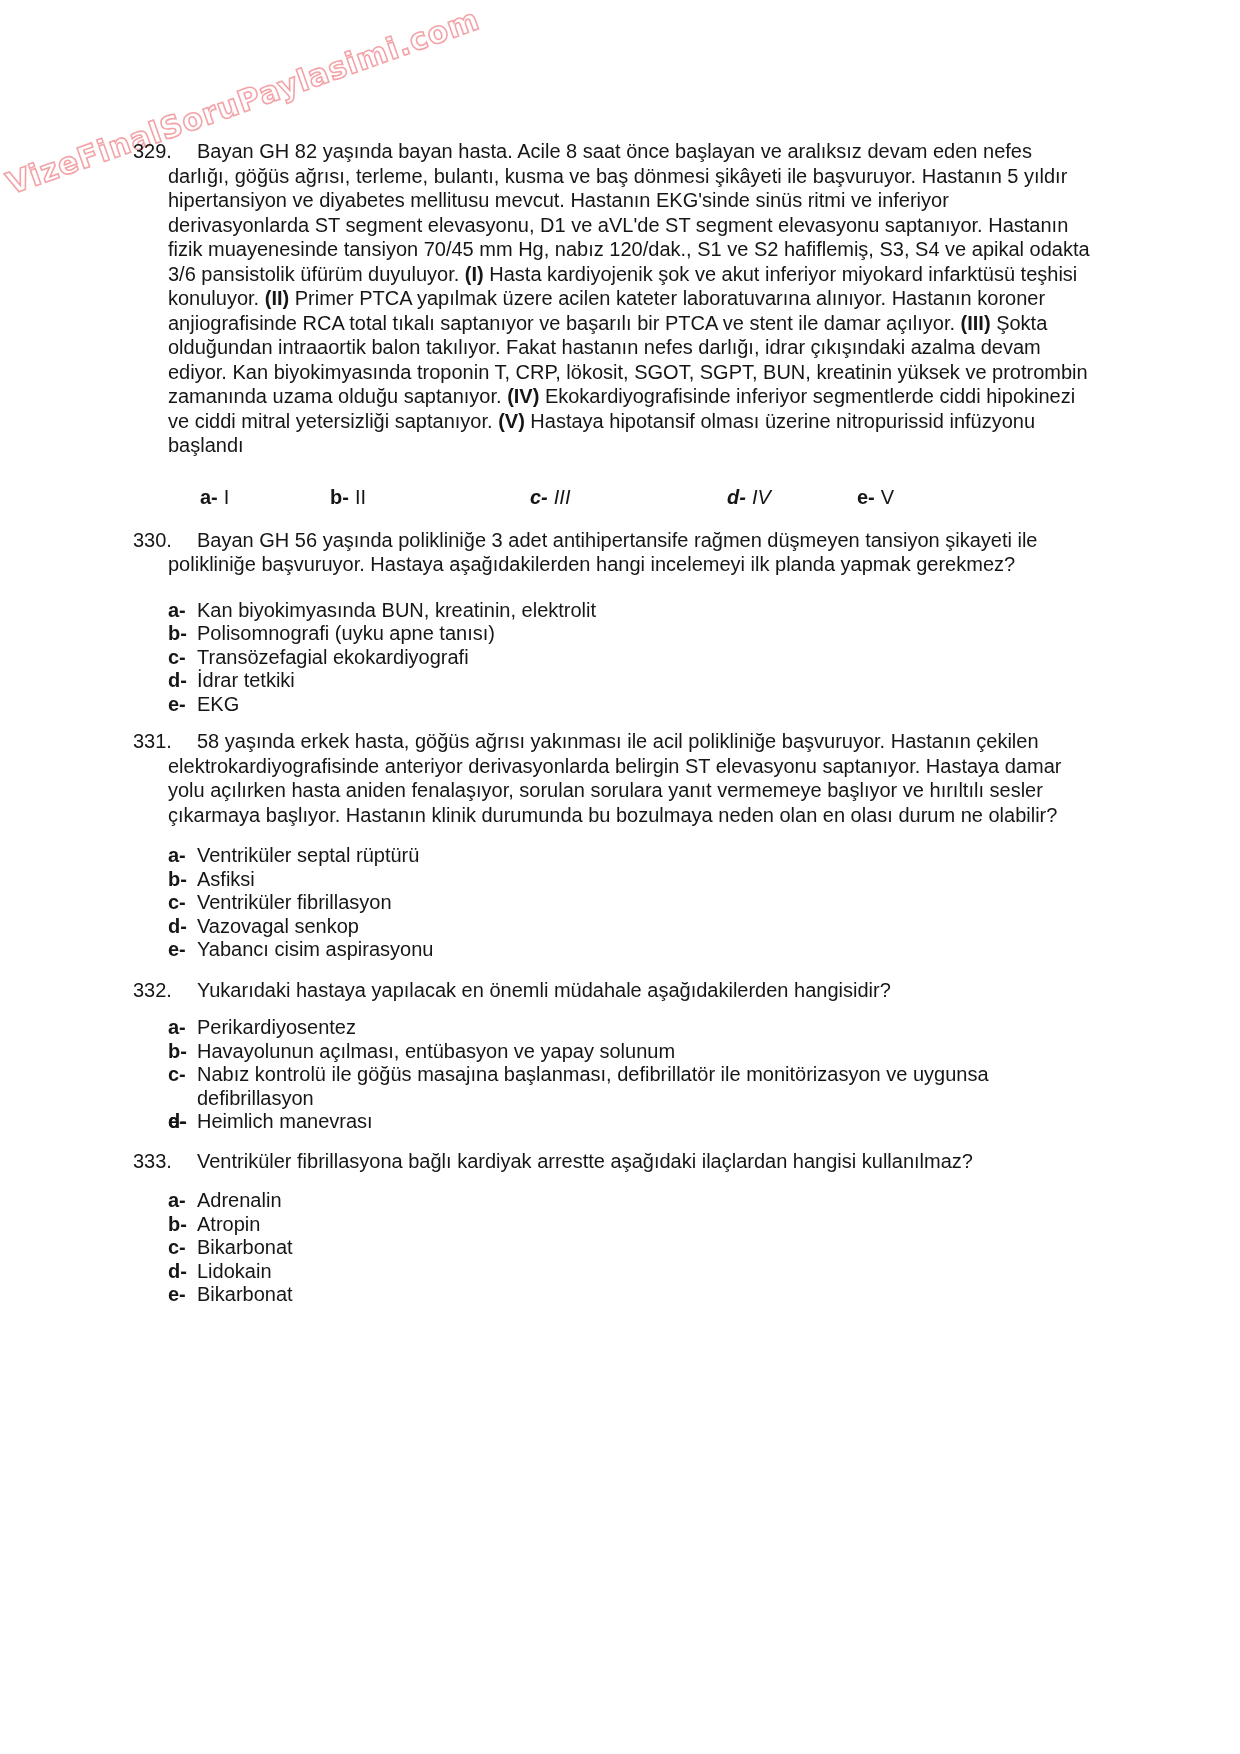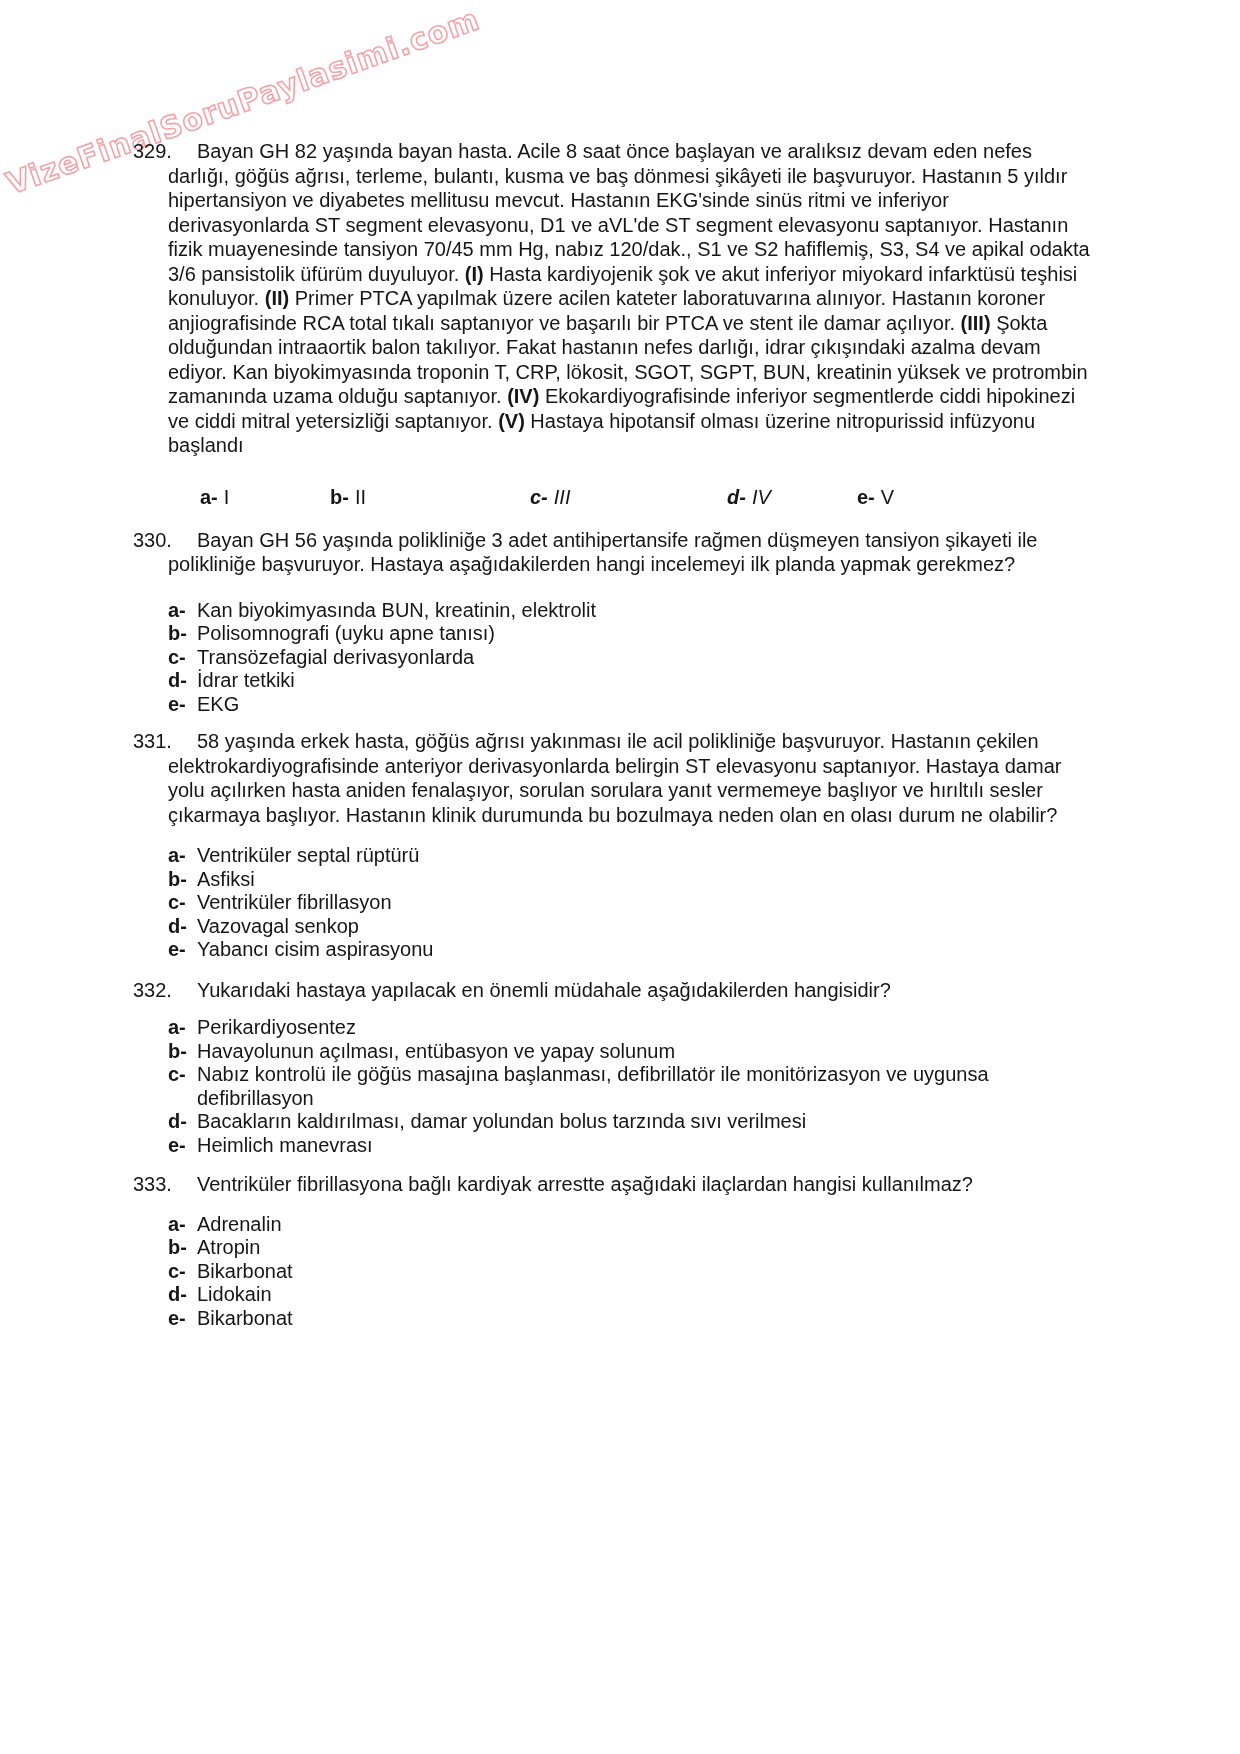--- a/index.html
+++ b/index.html
@@ -85,21 +85,21 @@
     </section>
 
     <section id="sec-330">
       <div class="q">
         <span class="q-num">330.</span>
         <p class="q-body">Bayan GH 56 yaşında polikliniğe 3 adet antihipertansife rağmen düşmeyen tansiyon şikayeti ile polikliniğe başvuruyor. Hastaya aşağıdakilerden hangi incelemeyi ilk planda yapmak gerekmez?</p>
       </div>
       <div class="opts">
         <div class="opt"><span class="opt-letter">a-</span><span>Kan biyokimyasında BUN, kreatinin, elektrolit</span></div>
         <div class="opt"><span class="opt-letter">b-</span><span>Polisomnografi (uyku apne tanısı)</span></div>
-        <div class="opt"><span class="opt-letter">c-</span><span>Transözefagial derivasyonlarda</span></div>
+        <div class="opt"><span class="opt-letter">c-</span><span>Transözefagial ekokardiyografi</span></div>
         <div class="opt"><span class="opt-letter">d-</span><span>İdrar tetkiki</span></div>
         <div class="opt"><span class="opt-letter">e-</span><span>EKG</span></div>
       </div>
     </section>
 
     <section id="sec-331">
       <div class="q">
         <span class="q-num">331.</span>
         <p class="q-body">58 yaşında erkek hasta, göğüs ağrısı yakınması ile acil polikliniğe başvuruyor. Hastanın çekilen elektrokardiyografisinde anteriyor derivasyonlarda belirgin ST elevasyonu saptanıyor. Hastaya damar yolu açılırken hasta aniden fenalaşıyor, sorulan sorulara yanıt vermemeye başlıyor ve hırıltılı sesler çıkarmaya başlıyor. Hastanın klinik durumunda bu bozulmaya neden olan en olası durum ne olabilir?</p>
       </div>
@@ -114,21 +114,21 @@
 
     <section id="sec-332">
       <div class="q">
         <span class="q-num">332.</span>
         <p class="q-body">Yukarıdaki hastaya yapılacak en önemli müdahale aşağıdakilerden hangisidir?</p>
       </div>
       <div class="opts">
         <div class="opt"><span class="opt-letter">a-</span><span>Perikardiyosentez</span></div>
         <div class="opt"><span class="opt-letter">b-</span><span>Havayolunun açılması, entübasyon ve yapay solunum</span></div>
         <div class="opt"><span class="opt-letter">c-</span><span>Nabız kontrolü ile göğüs masajına başlanması, defibrillatör ile monitörizasyon ve uygunsa defibrillasyon</span></div>
-        <div class="opt"><span class="opt-letter">d-</span><span>Bacakların kaldırılması, damar yolundan bolus tarzında sıvı verilmesi</span></div>
+        <div class="opt"><span class="opt-letter">d-</span></div>
         <div class="opt"><span class="opt-letter">e-</span><span>Heimlich manevrası</span></div>
       </div>
     </section>
 
     <section id="sec-333">
       <div class="q">
         <span class="q-num">333.</span>
         <p class="q-body">Ventriküler fibrillasyona bağlı kardiyak arrestte aşağıdaki ilaçlardan hangisi kullanılmaz?</p>
       </div>
       <div class="opts">

